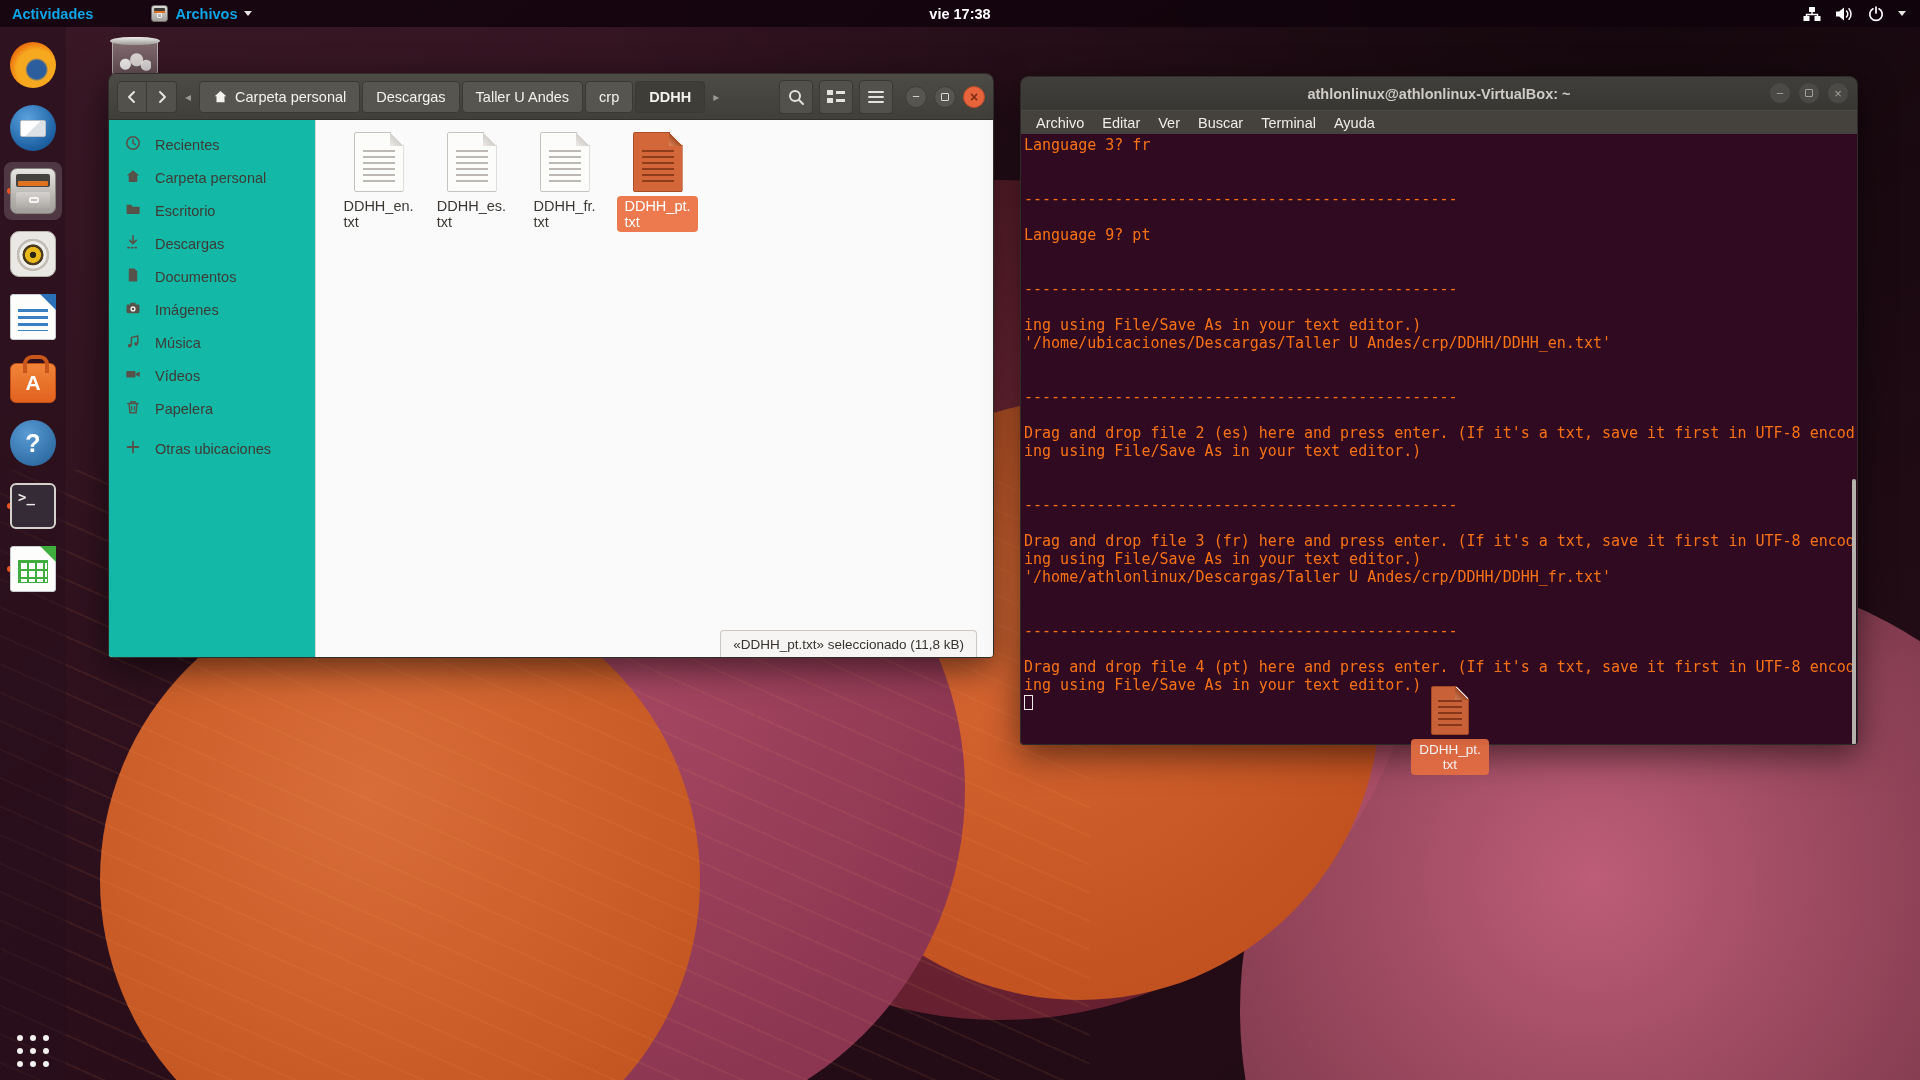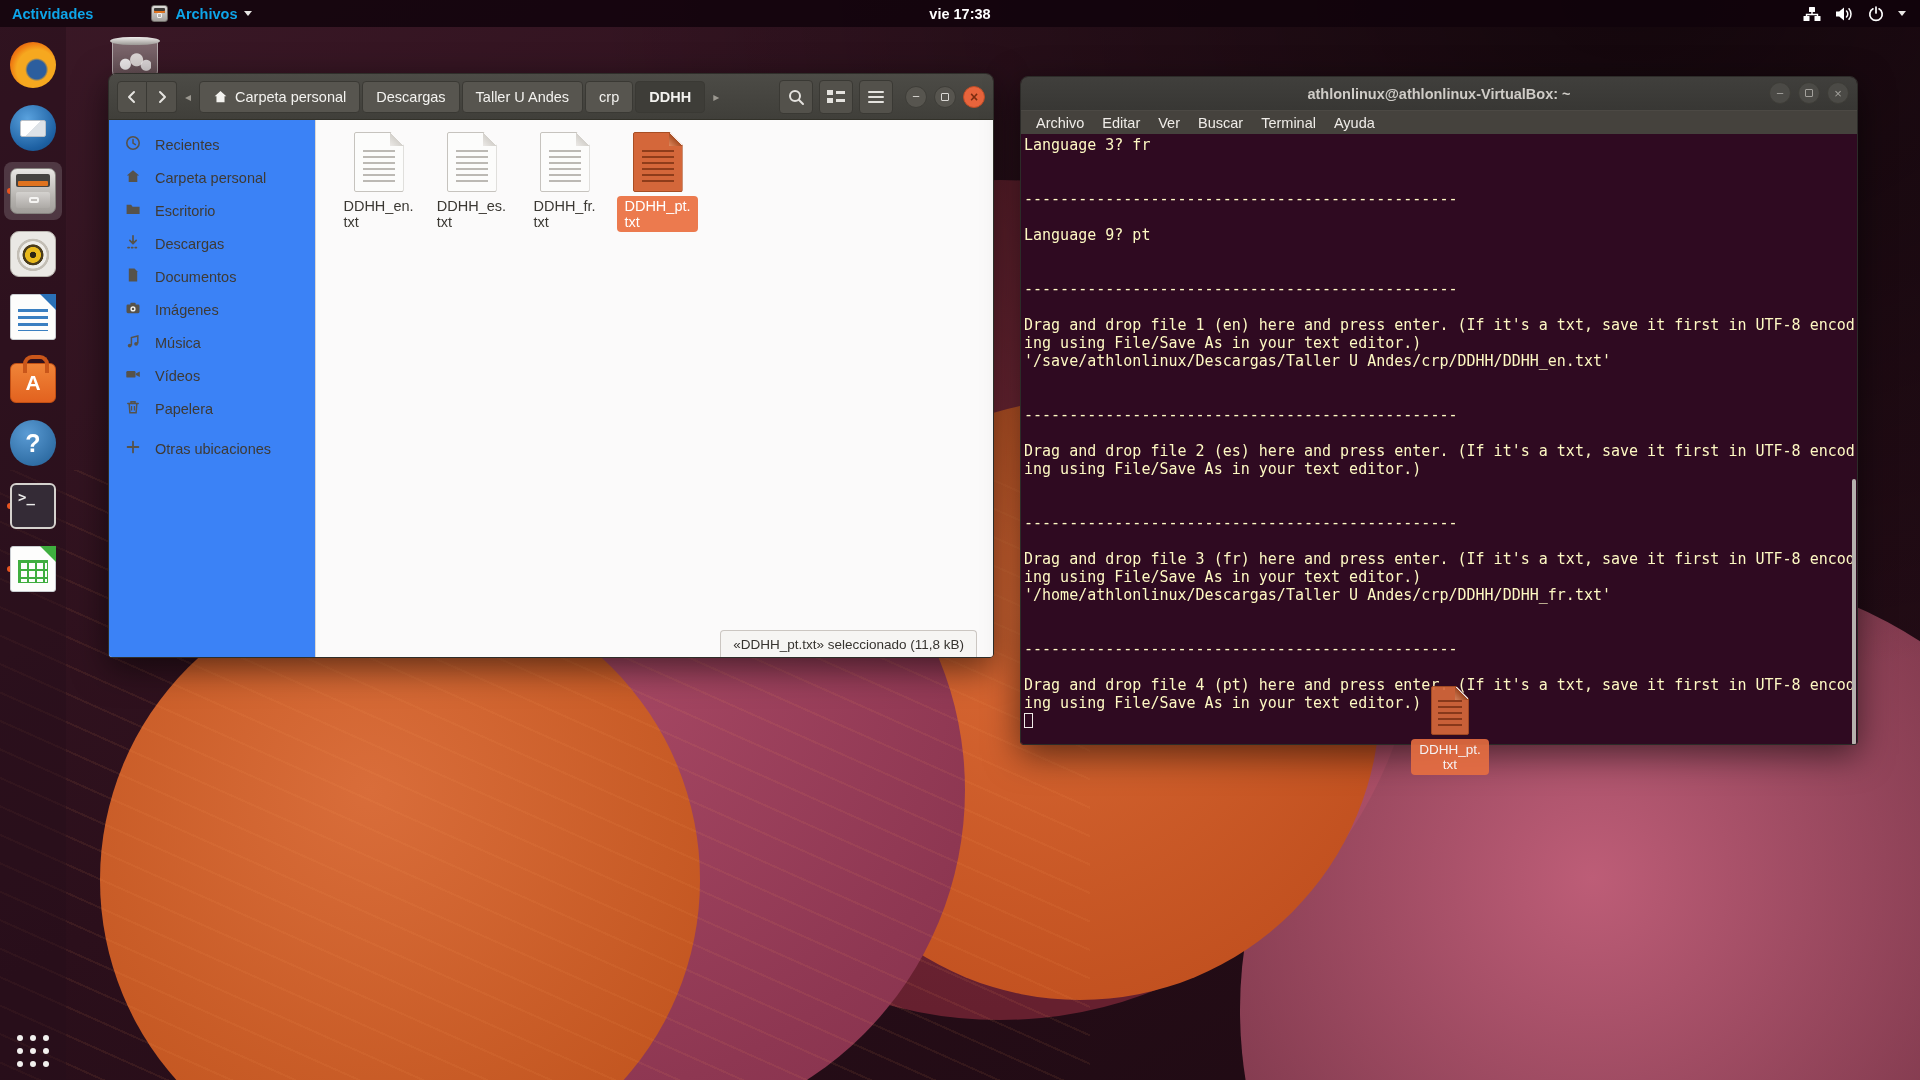--- a/index.html
+++ b/index.html
@@ -142,21 +142,21 @@
   .tool-btn { width:34px; height:34px; background:#53514b; border:1px solid #3a3934; border-radius:4px;
     display:flex; align-items:center; justify-content:center; }
   .hamburger { width:16px; display:flex; flex-direction:column; gap:3px; }
   .hamburger i { height:2px; background:#e4e2de; border-radius:1px; display:block; }
   .grid-ico { width:18px; height:14px; position:relative; }
   .grid-ico::before { content:''; position:absolute; left:0; top:0; width:6px; height:5px; background:#e4e2de; box-shadow:0 8px 0 #e4e2de; }
   .grid-ico::after  { content:''; position:absolute; left:9px; top:1px; width:9px; height:3px; background:#e4e2de; box-shadow:0 8px 0 #e4e2de; }
   .fw-header .win-controls { margin-left:6px; }
 
   .fw-body { display:flex; height:538px; background:#fbfafa; }
-  .fw-sidebar { width:207px; background:#3b82f6; border-right:1px solid #dcd8d3; padding-top:8px; }
+  .fw-sidebar { width:207px; background:#14b8a6; border-right:1px solid #dcd8d3; padding-top:8px; }
   .side-item { height:33px; display:flex; align-items:center; gap:14px; padding:0 4px 0 16px;
     color:#3e3a35; font-size:14.5px; }
   .side-item svg { flex:0 0 auto; }
   .side-item.other { margin-top:7px; }
   .fw-content { position:relative; flex:1; }
   .file-grid { display:flex; padding:12px 0 0 16px; }
   .file-item { width:93px; display:flex; flex-direction:column; align-items:center; }
   .doc-icon { width:50px; height:60px; position:relative; background:#fcfcfb;
     border:1px solid #c6c3be; border-radius:2px;
     clip-path:polygon(0 0,calc(100% - 13px) 0,100% 13px,100% 100%,0 100%); }
@@ -180,21 +180,21 @@
     border:1px solid #2c2b28; display:flex; flex-direction:column; }
   .tw-titlebar { height:33px; background:linear-gradient(#403f3c,#383734);
     display:flex; align-items:center; justify-content:center; position:relative; }
   .tw-title { color:#cfccc7; font-size:14.5px; font-weight:700; }
   .tw-titlebar .win-controls { position:absolute; right:8px; top:5px; }
   .tw-menubar { height:24px; background:#45423d; border-top:1px solid #4c4944; display:flex; align-items:center;
     padding-left:6px; }
   .menu-item { color:#efece8; font-size:14.5px; padding:0 9px; background:none; border:none; height:100%; }
   .tw-screen { position:relative; flex:1; background:#2f0a21; padding:2px 0 0 3px; overflow:hidden; }
   .tline { font-family:"DejaVu Sans Mono",monospace; font-size:15px; line-height:18px; height:18px;
-    color:#fef9c3; white-space:pre; }
+    color:#f97316; white-space:pre; }
   .cursor { display:inline-block; width:9px; height:15px; border:1px solid #efece8; margin-top:1px; }
   .tw-scrollbar { position:absolute; right:1px; top:345px; width:4px; height:266px;
     background:#b5b1ad; border-radius:2px; }
 
   
   .drag-ghost { position:absolute; left:1411px; top:686px; width:78px; z-index:50; opacity:.93;
     display:flex; flex-direction:column; align-items:center; pointer-events:none; }
   .drag-ghost .doc-icon { width:38px; height:49px; }
   .drag-ghost .doc-icon.sel::after { left:6px; right:6px; top:13px; bottom:7px; }
   .ghost-label { margin-top:4px; background:rgba(233,112,64,.95); color:#fff; border-radius:4px;
@@ -491,23 +491,22 @@
         <div class="tline">Language 3? fr</div>
         <div class="tline">&nbsp;</div>
         <div class="tline">&nbsp;</div>
         <div class="tline">------------------------------------------------</div>
         <div class="tline">&nbsp;</div>
         <div class="tline">Language 9? pt</div>
         <div class="tline">&nbsp;</div>
         <div class="tline">&nbsp;</div>
         <div class="tline">------------------------------------------------</div>
         <div class="tline">&nbsp;</div>
-        <div class="tline">Drag and drop file 1 (en) here and press enter. (If it's a txt, save it first in UTF-8 encod</div>
         <div class="tline">ing using File/Save As in your text editor.)</div>
-        <div class="tline">'/save/athlonlinux/Descargas/Taller U Andes/crp/DDHH/DDHH_en.txt'</div>
+        <div class="tline">'/home/ubicaciones/Descargas/Taller U Andes/crp/DDHH/DDHH_en.txt'</div>
         <div class="tline">&nbsp;</div>
         <div class="tline">&nbsp;</div>
         <div class="tline">------------------------------------------------</div>
         <div class="tline">&nbsp;</div>
         <div class="tline">Drag and drop file 2 (es) here and press enter. (If it's a txt, save it first in UTF-8 encod</div>
         <div class="tline">ing using File/Save As in your text editor.)</div>
         <div class="tline">&nbsp;</div>
         <div class="tline">&nbsp;</div>
         <div class="tline">------------------------------------------------</div>
         <div class="tline">&nbsp;</div>

